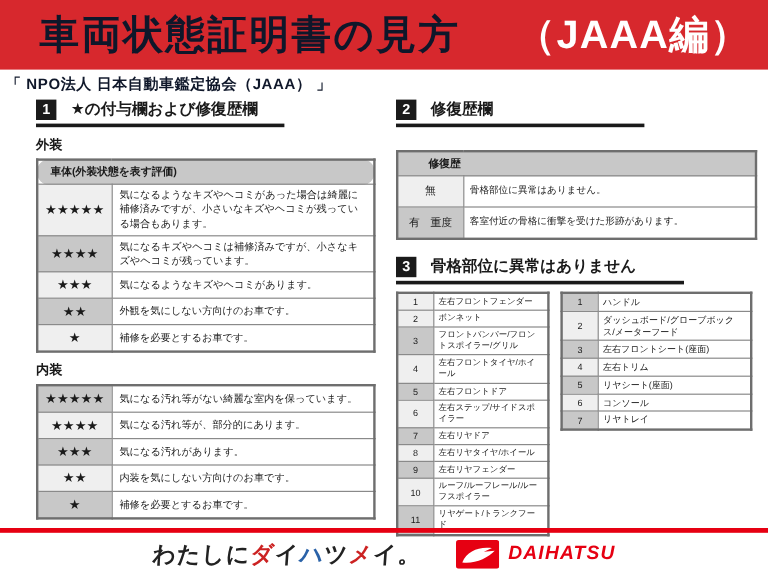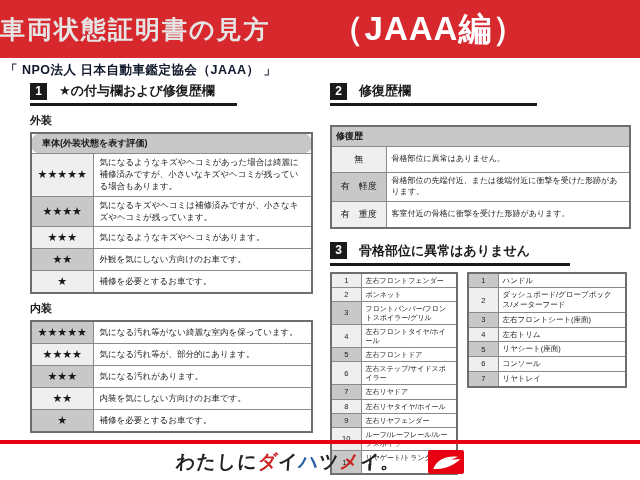--- a/index.html
+++ b/index.html
@@ -3,22 +3,22 @@
 <meta charset="utf-8">
 <style>
   * { margin:0; padding:0; box-sizing:border-box; }
   html,body { width:640px; height:480px; background:#ffffff; overflow:hidden;
     font-family:"Liberation Sans","DejaVu Sans",sans-serif; color:#1a1a1a; }
   .page { position:relative; width:640px; height:480px; background:#fff; }
 
   
   .banner { position:absolute; top:0; left:0; width:640px; height:58px;
     background:#d7282d; display:flex; align-items:center; }
-  .banner-title { color:#e5e5e5; font-weight:bold; font-size:25px; letter-spacing:2px; }
-  .banner-edition { color:#fff; font-weight:bold; font-size:33px; letter-spacing:1px; margin-left:60px; }
+  .banner-title { color:#0f172a; font-weight:bold; font-size:33px; letter-spacing:2px; margin-left:33px; }
+  .banner-edition { color:#fff; font-weight:bold; font-size:33px; letter-spacing:1px; margin-left:46px; }
 
   .npo { position:absolute; top:62px; left:5px; font-size:12.5px; font-weight:bold; color:#0f172a; letter-spacing:.5px; }
 
   .col-left  { position:absolute; left:30px;  top:82px; width:283px; }
   .col-right { position:absolute; left:330px; top:82px; width:301px; }
 
   
   .sec-head { display:flex; align-items:center; border-bottom:3px solid #1a1a1a; padding-bottom:3px; }
   .sec-head.w1 { width:207px; } .sec-head.w2 { width:207px; } .sec-head.w3 { width:240px; }
   .sec-num { flex:0 0 17px; height:17px; background:#1a1a1a; color:#fff; font-weight:bold;
@@ -34,21 +34,21 @@
   
   .star-table { width:283px; }
   .star-table .thead td { background:#c8c8c8; font-size:9px; padding:3px 0 3px 10px; font-weight:bold;border-radius:10px; }
   .star-table .star { width:62px; text-align:center; font-size:11px; letter-spacing:0; background:#efefef; padding:4px 0; white-space:nowrap; }
   .star-table tr:nth-child(odd) .star { background:#c8c8c8; } 
   .star-table tr.thead td, .star-table tr.thead { background:#c8c8c8; }
   .star-table .desc { font-size:8.5px; line-height:1.4; padding:3px 6px; }
 
   
   .rep-table { width:301px; margin-top:19px; }
-  .rep-table .thead td { background:#c8c8c8; font-size:9px; padding:3px 0 3px 4px; font-weight:bold; }
+  .rep-table .thead td { background:#c8c8c8; font-size:9px; padding:3px 0 3px 25px; font-weight:bold; }
   .rep-table .grade { width:55px; text-align:center; font-size:9px; background:#efefef; padding:6px 0; white-space:nowrap; }
   .rep-table tr:nth-child(odd) .grade { background:#c8c8c8; }
   .rep-table .desc { font-size:8px; line-height:1.35; padding:3px 5px; }
 
   
   .items-wrap { display:flex; align-items:flex-start; margin-top:6px; }
   .t3 td { padding:0; }
   .t3 .num { width:30px; text-align:center; font-size:7.5px; background:#efefef; }
   .t3 .lab { font-size:7px; line-height:1.3; padding:2px 4px;margin-top:32px; }
   .t3-left { width:128px; }
@@ -152,24 +152,20 @@
     <table class="rep-table outer">
       <tbody>
         <tr class="thead">
           <td colspan="2">修復歴</td>
         </tr>
         <tr>
           <td class="grade">無</td>
           <td class="desc">骨格部位に異常はありません。</td>
         </tr>
         <tr>
-          <td class="grade">有　軽度</td>
-          <td class="desc">骨格部位の先端付近、または後端付近に衝撃を受けた形跡があります。</td>
-        </tr>
-        <tr>
           <td class="grade">有　重度</td>
           <td class="desc">客室付近の骨格に衝撃を受けた形跡があります。</td>
         </tr>
       </tbody>
     </table>
 
     <div class="sec-head w3" style="margin-top:13px;">
       <span class="sec-num">3</span>
       <span class="sec-title">骨格部位に異常はありません</span>
     </div>
@@ -263,16 +259,17 @@
   <div class="footer-line"></div>
   <div class="footer">
     <div class="slogan">
       <span class="sc-dark">わ</span><span class="sc-dark">た</span><span class="sc-dark">し</span><span class="sc-dark">に</span><span class="sc-red">ダ</span><span class="sc-dark">イ</span><span class="sc-blue">ハ</span><span class="sc-dark">ツ</span><span class="sc-red">メ</span><span class="sc-dark">イ</span><span class="sc-dark">。</span>
     </div>
     <div class="brand">
       <svg class="d-mark" viewBox="0 0 48 32" xmlns="http://www.w3.org/2000/svg">
         <rect x="0" y="0" width="48" height="32" rx="3" fill="#e60012"></rect>
         <path d="M7 25 C12 12, 26 7, 40 9 L31 13 L43 12 C36 20, 20 27, 7 25 Z" fill="#ffffff"></path>
       </svg>
+      <span class="brand-name">DAIHATSU</span>
     </div>
   </div>
 
 </div>
 
 </body></html>

